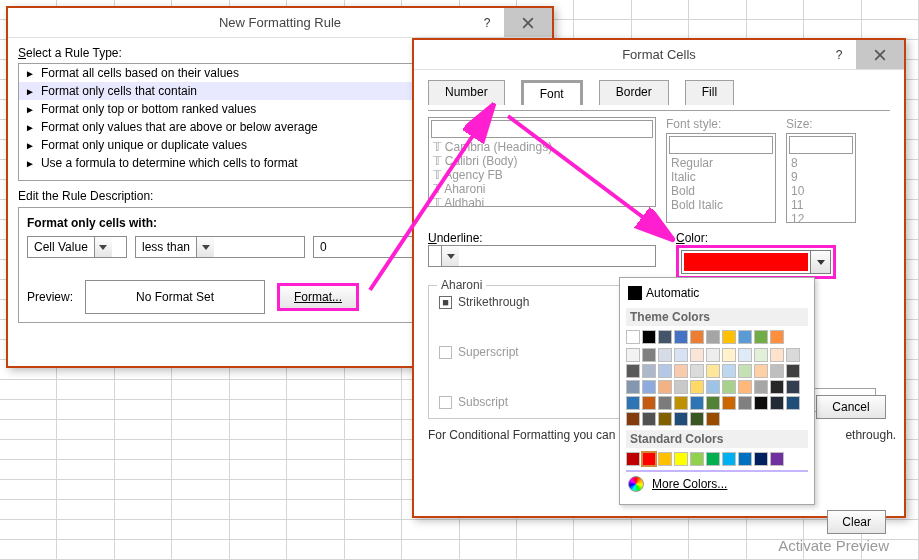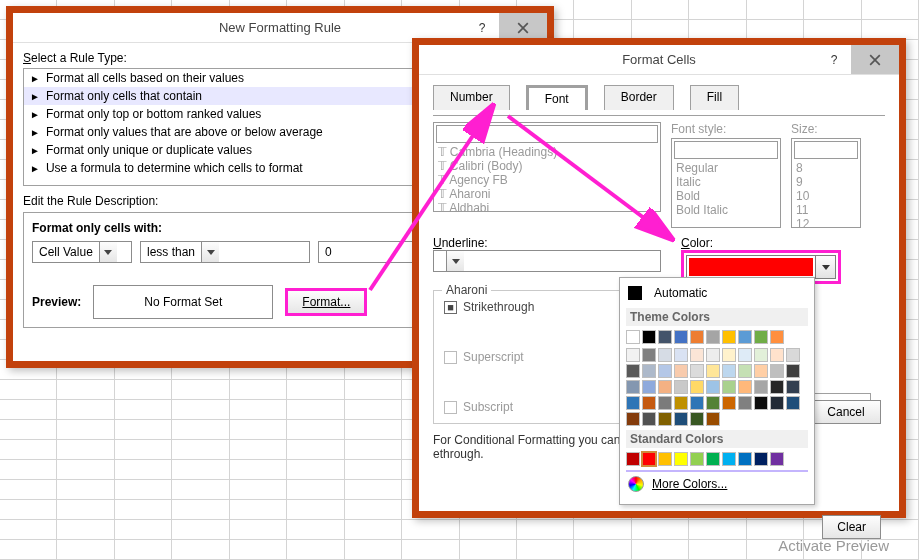--- a/index.html
+++ b/index.html
@@ -1,21 +1,21 @@
 <!DOCTYPE html>
 <html><head>
 <meta charset="utf-8">
 <style>
   * { box-sizing: border-box; font-family: "Segoe UI", Tahoma, sans-serif; font-size: 12px; }
   body { margin: 0; width: 919px; height: 560px; background: #fff; position: relative; overflow: hidden; }
   .grid { position: absolute; inset: 0; }
   .grid div.row { height: 20px; border-bottom: 1px solid #d4d4d4; display: flex; }
   .grid div.cell { width: 64px; border-right: 1px solid #d4d4d4; height: 100%; }
 
-  .dialog { position: absolute; background: #fff; border: 7px solid #c2410c; box-shadow: 3px 3px 8px rgba(0,0,0,0.25); }
+  .dialog { position: absolute; background: #fff; border: 2px solid #c2410c; box-shadow: 3px 3px 8px rgba(0,0,0,0.25); }
   .titlebar { height: 30px; background: #fff; display: flex; align-items: center; justify-content: center; position: relative; border-bottom: 1px solid #e0e0e0;}
   .titlebar .title { color: #444; font-size: 13px; }
   .titlebar .controls { position: absolute; right: 0; top: 0; display: flex; align-items: stretch; height: 100%; }
   .titlebar .help { width: 34px; display: flex; align-items: center; justify-content: center; color: #333; cursor: default; }
   .titlebar .close { width: 48px; background: #c7c7c7; display: flex; align-items: center; justify-content: center; color: #555; }
   .titlebar .close svg { width: 12px; height: 12px; }
 
   .d1 { left: 6px; top: 6px; width: 548px; height: 362px; }
   .d1 .body { padding: 8px 10px 10px 10px; }
   .section-label .u { text-decoration: underline; }
@@ -25,21 +25,21 @@
   .rule-item .arrow { font-size: 10px; }
   .desc-box { border: 1px solid #a0a0a0; margin-top: 4px; padding: 8px; }
   .desc-box .hdr { font-weight: bold; margin-bottom: 6px; }
   .row-controls { display: flex; align-items: center; gap: 8px; }
   .combo { display: inline-flex; align-items: center; border: 1px solid #8c8c8c; background: #fff; height: 22px; }
   .combo span { padding: 0 6px; }
   .combo .btn { width: 18px; height: 100%; border-left: 1px solid #8c8c8c; display: flex; align-items: center; justify-content: center; background: linear-gradient(#fdfdfd,#e6e6e6); }
   .combo .btn::after { content: ""; border-left:4px solid transparent; border-right:4px solid transparent; border-top:5px solid #444; }
   .txt { border: 1px solid #8c8c8c; height: 22px; padding: 0 6px; flex: 1; display:flex; align-items:center; }
   .preview-row { display: flex; align-items: center; gap: 12px; margin-top: 22px; }
-  .preview-row .lbl { font-weight: bold; }
+  .preview-row .lbl { font-weight: normal; }
   .preview-box { border: 1px solid #8c8c8c; width: 180px; height: 34px; display: flex; align-items: center; justify-content: center; }
   .btn-std { border: 1px solid #8c8c8c; background: linear-gradient(#fdfdfd,#e6e6e6); padding: 4px 14px; cursor: default; }
   .d1 .foot { position:absolute; right:10px; bottom:8px; display:flex; gap:8px; }
   .hilite { border: 3px solid #ff1fd1; }
 
   .d2 { left: 412px; top: 38px; width: 494px; height: 480px; }
   .d2 .body { padding: 10px 14px; position: relative; }
   .tabs { display: flex; gap: 16px; margin-bottom: 6px; }
   .tab { border: 1px solid #a0a0a0; border-bottom: none; padding: 4px 16px; background: #f0f0f0; position: relative; }
   .tab.active { background: #fff; z-index: 2; }
@@ -54,21 +54,21 @@
   .effects .leg { position:absolute; top:-8px; left:8px; background:#fff; padding:0 4px; color:#444; }
   .eff-item { display:flex; align-items:center; gap:6px; margin:3px 0; color:#444;}
   .eff-item.disabled { color:#9a9a9a;margin-top:36px; }
   .chk { width:13px; height:13px; border:1px solid #6b6b6b; display:inline-flex; align-items:center; justify-content:center; font-size:11px;}
   .color-combo { display:flex; border:1px solid #7d7d7d; height:24px; width:150px; }
   .color-combo .swatch { flex:1; margin:2px; background:#ff0000; }
   .color-combo .dd { width:20px; border-left:1px solid #7d7d7d; background:linear-gradient(#fdfdfd,#e2e2e2); display:flex; align-items:center; justify-content:center; }
   .color-combo .dd::after { content:""; border-left:4px solid transparent; border-right:4px solid transparent; border-top:5px solid #333; }
 
   .picker { position:absolute; left:619px; top:277px; width:196px; background:#fff; border:1px solid #a7a7a7; box-shadow:2px 2px 5px rgba(0,0,0,0.2); padding:4px 6px 8px 6px; z-index:50; }
-  .picker .auto { display:flex; align-items:center; gap:12px; padding:4px 2px;text-align:center; }
+  .picker .auto { display:flex; align-items:center; gap:4px; padding:4px 2px;text-align:center; }
   .picker .auto .sq { width:14px; height:14px; background:#000; }
   .picker .hdr { font-weight:bold; color:#666; background:#f0f0f0; padding:2px 4px; margin-top:4px; }
   .swatches { display:flex; flex-wrap:wrap; gap:2px; margin-top:4px; }
   .sw { width:14px; height:14px; border:1px solid #bfbfbf; }
   .sw.sel { outline:2px solid #d18b3a; outline-offset:-1px; }
   .more-row { display:flex; align-items:center; gap:8px; padding:4px 2px; margin-top:4px; border-top:2px solid #c4b5fd;}
   .wheel { width:16px; height:16px; border-radius:50%; background: conic-gradient(red,orange,yellow,lime,cyan,blue,magenta,red); border:1px solid #999;}
 
   .previewtxt { position:absolute; right:28px; top:318px; color:#cc0000; font-weight:bold; letter-spacing:1px; border:1px solid #a0a0a0; padding: 4px 10px;}
   .condnote { position:absolute; left:14px; top:358px; color:#333; }

